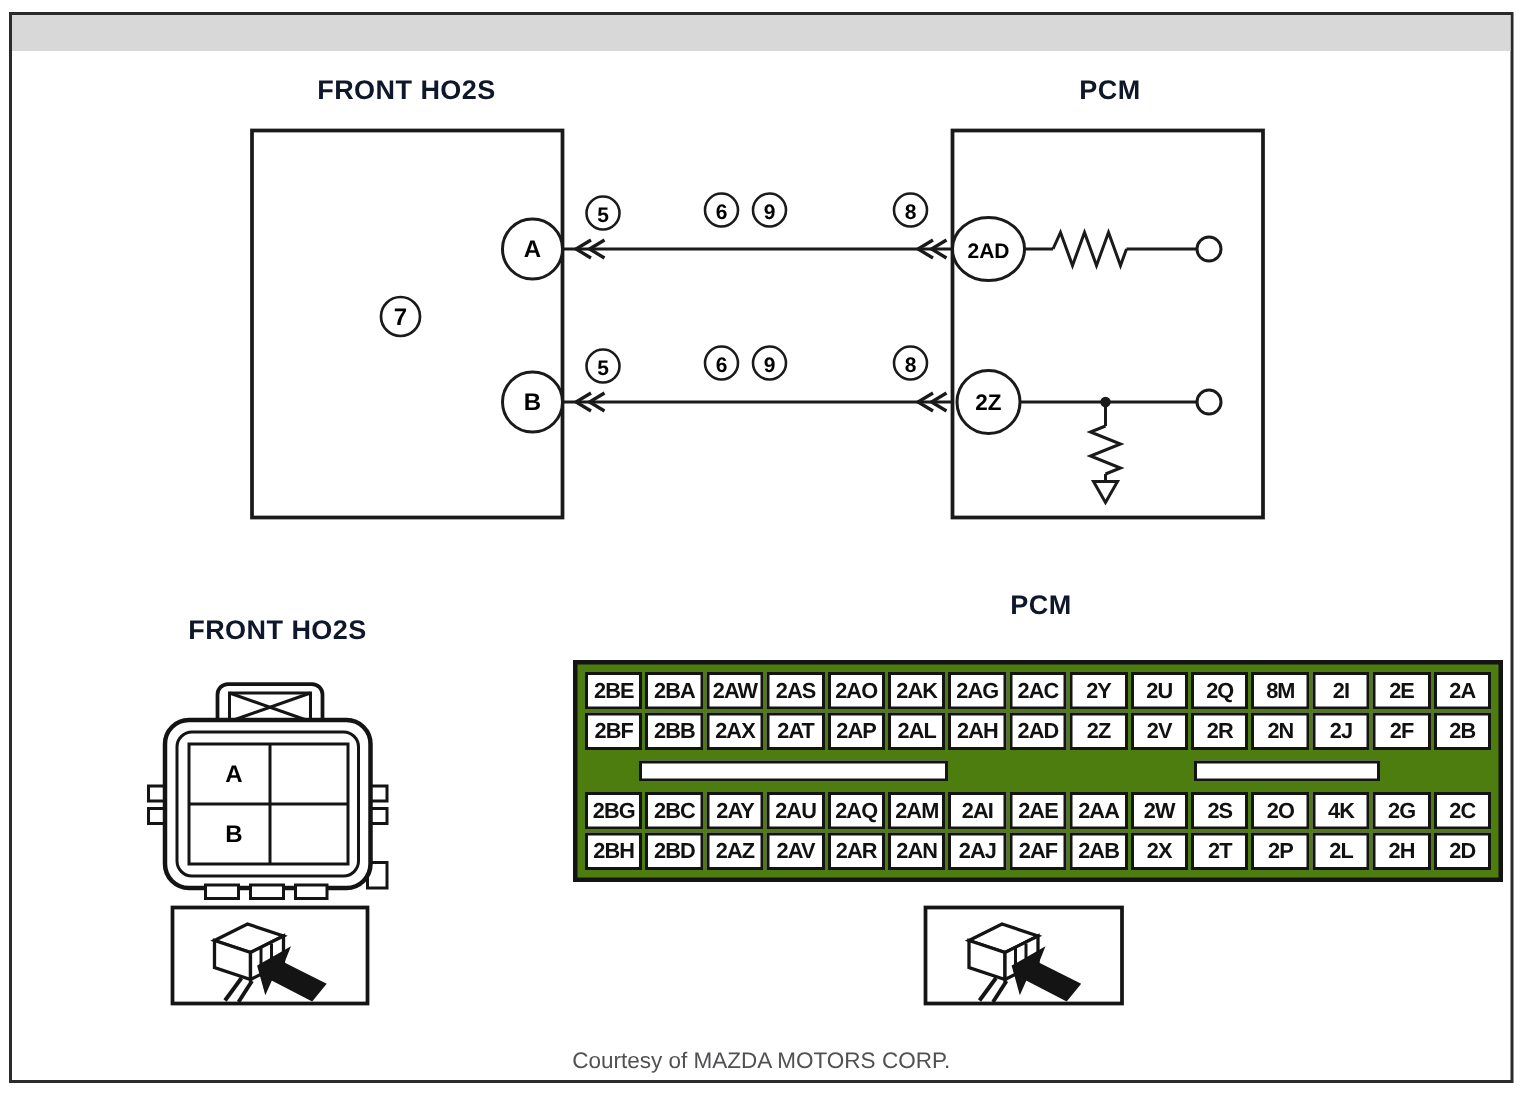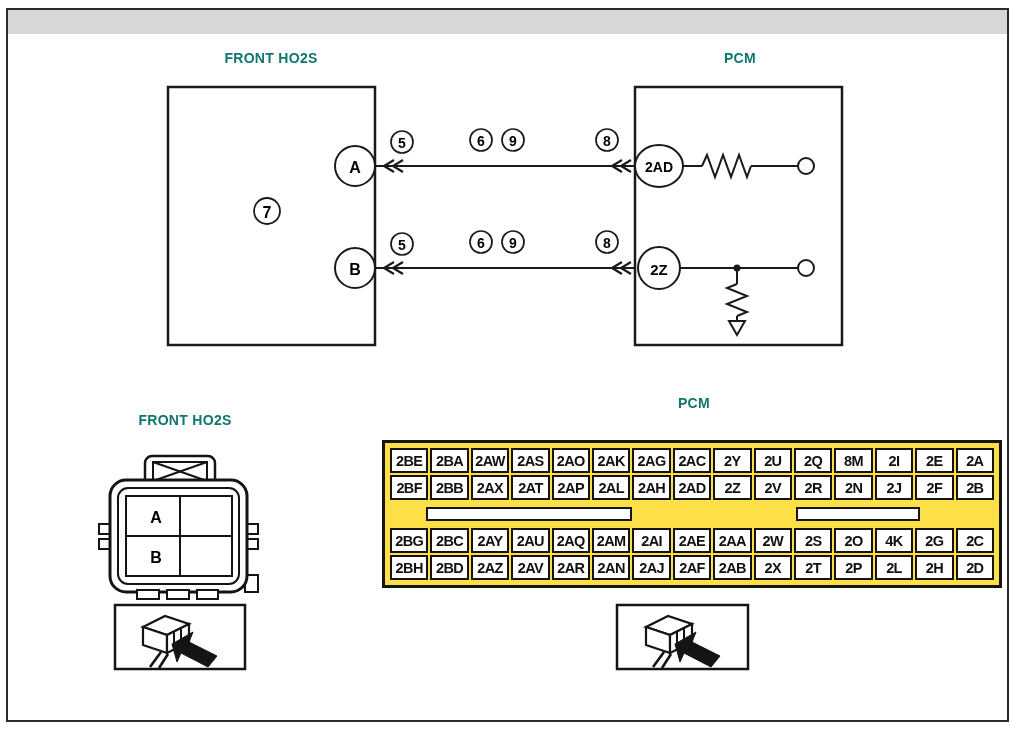--- a/index.html
+++ b/index.html
@@ -2,26 +2,26 @@
 <html><head>
 <meta charset="utf-8">
 <style>
   html,body{margin:0;padding:0;background:#fff;}
   .page{position:relative;width:1015px;height:731px;background:#fff;overflow:hidden;
         font-family:"Liberation Sans",sans-serif;color:#111;}
   .frame{position:absolute;left:6px;top:8px;width:999px;height:710px;
          border:2px solid #2b2b2b;background:#fff;}
   .topbar{position:absolute;left:8px;top:10px;width:999px;height:24px;background:#d8d8d8;}
   .art{position:absolute;left:0;top:0;width:1015px;height:731px;}
-  .lbl{position:absolute;text-align:center;font-weight:bold;font-size:14px;
-       letter-spacing:.3px;color:#0f766e;}
+  .lbl{position:absolute;text-align:center;font-weight:bold;font-size:18px;
+       letter-spacing:.3px;color:#0f172a;}
   .lbl .ln{line-height:21px;}
   
   .pcm-grid{position:absolute;left:382px;top:440px;width:620px;height:148px;
-            border:3px solid #141414;box-sizing:border-box;background:#fde047;
+            border:3px solid #141414;box-sizing:border-box;background:#4d7c0f;
             display:flex;flex-direction:column;justify-content:space-between;
             padding:5px 5px;}
   .pin-block{display:grid;grid-template-columns:repeat(15,1fr);gap:2px;}
   .pin-cell{border:2px solid #141414;height:21px;display:flex;align-items:center;
             justify-content:center;font-weight:bold;font-size:14.5px;letter-spacing:-0.6px;
             background:#fff;white-space:nowrap;}
   .mid-band{position:relative;height:24px;}
   .slot{position:absolute;top:5px;height:10px;border:2px solid #141414;background:#fff;}
   .slot-left{left:36px;width:202px;}
   .slot-right{left:406px;width:120px;}
@@ -247,14 +247,15 @@
         <div class="pin-cell">2AB</div>
         <div class="pin-cell">2X</div>
         <div class="pin-cell">2T</div>
         <div class="pin-cell">2P</div>
         <div class="pin-cell">2L</div>
         <div class="pin-cell">2H</div>
         <div class="pin-cell">2D</div>
       </div>
   </div>
 
+  <div class="courtesy">Courtesy of MAZDA MOTORS CORP.</div>
 
 </div>
 
 </body></html>

